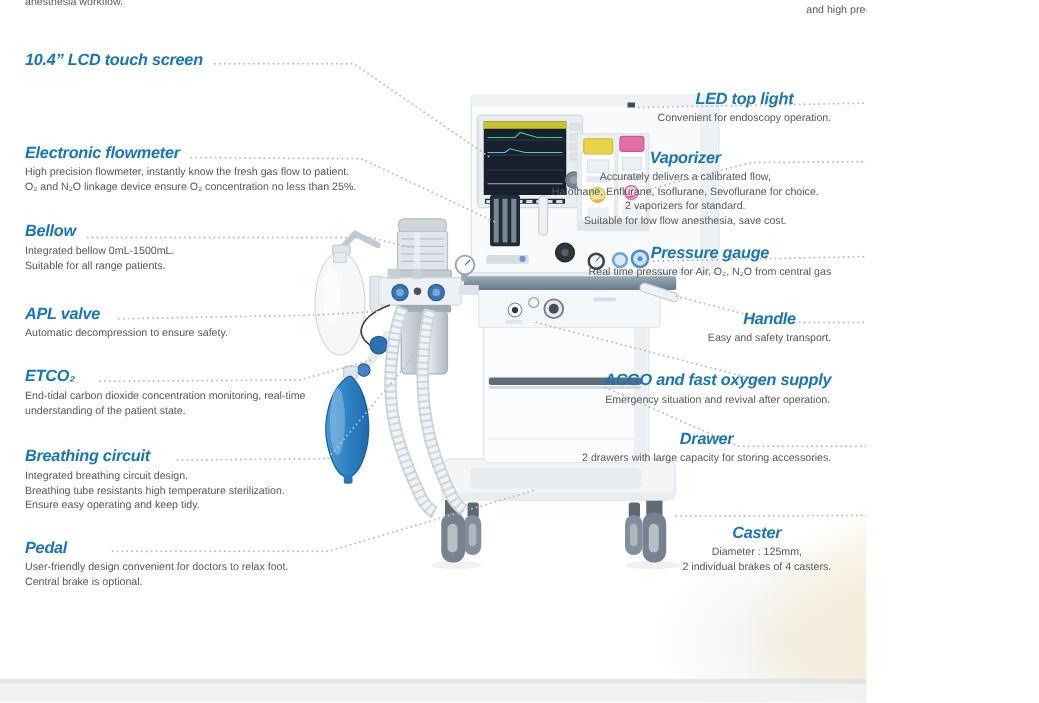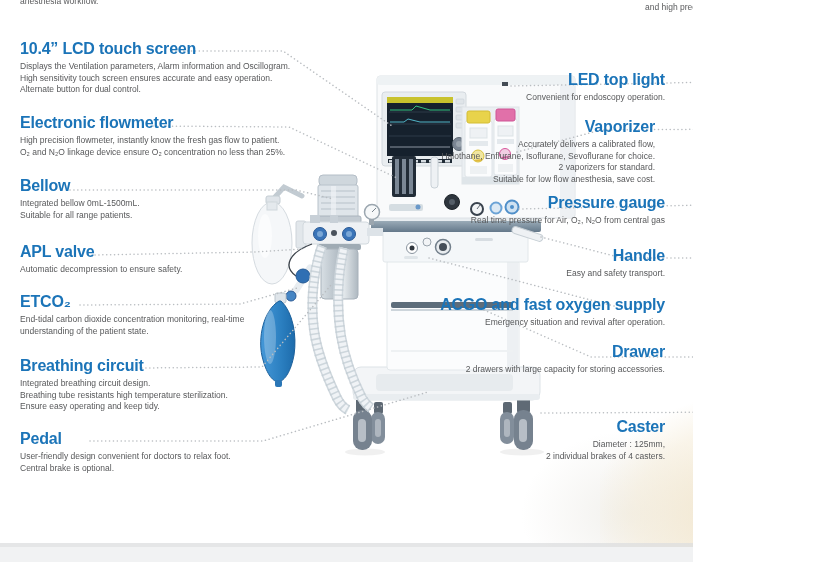--- a/index.html
+++ b/index.html
@@ -14,23 +14,23 @@
   .blob-gray{left:520px;top:430px;width:220px;height:140px;
     background:radial-gradient(ellipse at 50% 60%, rgba(232,230,224,.6), rgba(255,255,255,0) 70%);}
   .bottom-line{position:absolute;left:0;top:543px;width:831px;height:4px;background:#dcdedf;opacity:.75;}
   .bottom-band{position:absolute;left:0;top:547px;width:831px;height:15px;background:#f1f2f3;}
 
   .partial-top{position:absolute;font-size:8.5px;color:#5a5b5d;white-space:nowrap;}
   .partial-left{left:20px;top:-4px;}
   .partial-right{left:645px;top:2px;width:186px;overflow:hidden;}
 
   .callout{position:absolute;}
-  .callout .title{font-size:16px;font-weight:bold;color:#1b74b8;letter-spacing:-.2px;white-space:nowrap;}
+  .callout .title{font-size:13px;font-weight:bold;color:#1b74b8;letter-spacing:-.2px;white-space:nowrap;font-style:italic;}
   .callout .desc{margin-top:3px;font-size:8.5px;line-height:11.5px;color:#57585a;white-space:nowrap;}
-  .callout.right{text-align:right;}
+  .callout.right{text-align:center;}
   svg{position:absolute;left:0;top:0;}
 </style>
 </head>
 <body>
 
 <div class="canvas">
 
   <div class="bg-blob blob-gray"></div>
   <div class="bg-blob blob-warm2"></div>
   <div class="bg-blob blob-warm1"></div>
@@ -285,25 +285,20 @@
     <polyline points="517,152 601,130 741,129"></polyline>
     <polyline points="519,209 704,205"></polyline>
     <polyline points="541,237 622,258 753,258"></polyline>
     <polyline points="429,258 614,306"></polyline>
     <polyline points="484,310 591,357 749,357"></polyline>
     <polyline points="541,413 756,412"></polyline>
   </svg>
 
   <div class="callout" style="left:20px;top:40px;">
     <div class="title">10.4” LCD touch screen</div>
-    <div class="desc">
-      <div>Displays the Ventilation parameters, Alarm information and Oscillogram.</div>
-      <div>High sensitivity touch screen ensures accurate and easy operation.</div>
-      <div>Alternate button for dual control.</div>
-    </div>
   </div>
 
   <div class="callout" style="left:20px;top:114px;">
     <div class="title">Electronic flowmeter</div>
     <div class="desc">
       <div>High precision flowmeter, instantly know the fresh gas flow to patient.</div>
       <div>O₂ and N₂O linkage device ensure O₂ concentration no less than 25%.</div>
     </div>
   </div>
 

